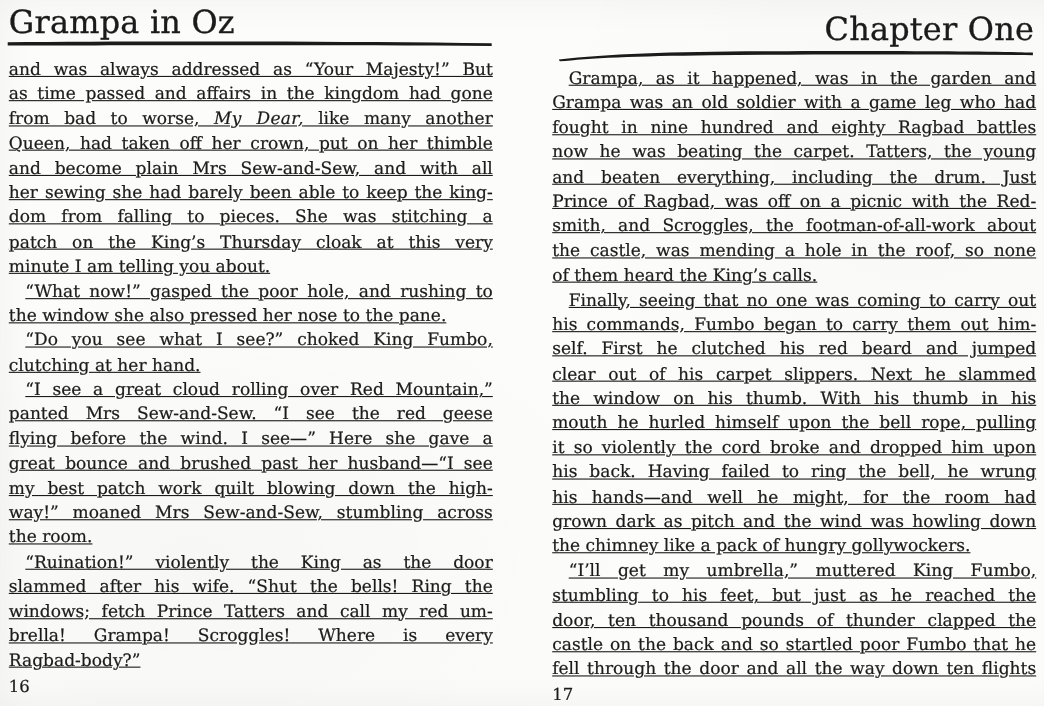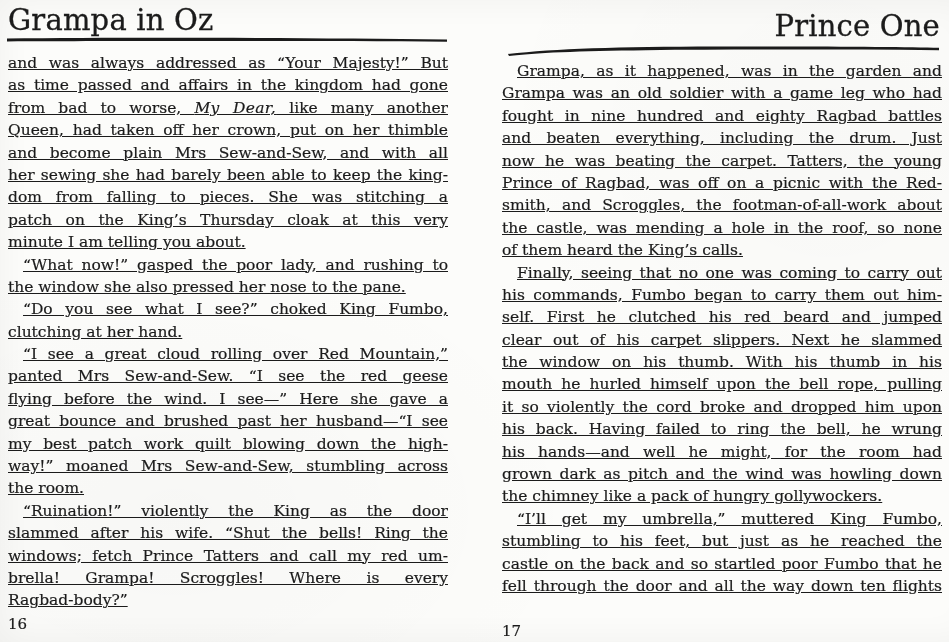--- a/index.html
+++ b/index.html
@@ -69,67 +69,68 @@
     <div class="page-text">
         <div class="line">and was always addressed as “Your Majesty!” But</div>
         <div class="line">as time passed and affairs in the kingdom had gone</div>
         <div class="line">from bad to worse, <i>My Dear,</i> like many another</div>
         <div class="line">Queen, had taken off her crown, put on her thimble</div>
         <div class="line">and become plain Mrs Sew-and-Sew, and with all</div>
         <div class="line">her sewing she had barely been able to keep the king-</div>
         <div class="line">dom from falling to pieces. She was stitching a</div>
         <div class="line">patch on the King’s Thursday cloak at this very</div>
         <div class="line last">minute I am telling you about.</div>
-        <div class="line indent">“What now!” gasped the poor lady, and rushing to</div>
+        <div class="line indent">“What now!” gasped the poor hole, and rushing to</div>
         <div class="line last">the window she also pressed her nose to the pane.</div>
         <div class="line indent">“Do you see what I see?” choked King Fumbo,</div>
         <div class="line last">clutching at her hand.</div>
         <div class="line indent">“I see a great cloud rolling over Red Mountain,”</div>
         <div class="line">panted Mrs Sew-and-Sew. “I see the red geese</div>
         <div class="line">flying before the wind. I see—” Here she gave a</div>
         <div class="line">great bounce and brushed past her husband—“I see</div>
         <div class="line">my best patch work quilt blowing down the high-</div>
         <div class="line">way!” moaned Mrs Sew-and-Sew, stumbling across</div>
         <div class="line last">the room.</div>
         <div class="line indent">“Ruination!” violently the King as the door</div>
         <div class="line">slammed after his wife. “Shut the bells! Ring the</div>
         <div class="line">windows; fetch Prince Tatters and call my red um-</div>
         <div class="line">brella! Grampa! Scroggles! Where is every</div>
         <div class="line last">Ragbad-body?”</div>
       </div>
     <div class="page-number">16</div>
   </div>
 
   <div class="page" id="pageR">
-    <div class="running-head">Prince One</div>
+    <div class="running-head">Chapter One</div>
     <svg class="rule" width="434" height="12" viewBox="0 0 434 12" aria-hidden="true">
       <path d="M2 10 C 50 4.6, 110 2.8, 210 2.5 C 320 2.2, 400 2.8, 433 3.8 L 433 6.2 C 330 5.4, 230 5.4, 140 6.2 C 72 7.0, 28 8.8, 3 12 Z" fill="#1b1b1b"></path>
     </svg>
     <div class="page-text">
         <div class="line indent">Grampa, as it happened, was in the garden and</div>
         <div class="line">Grampa was an old soldier with a game leg who had</div>
         <div class="line">fought in nine hundred and eighty Ragbad battles</div>
+        <div class="line">now he was beating the carpet. Tatters, the young</div>
         <div class="line">and beaten everything, including the drum. Just</div>
-        <div class="line">now he was beating the carpet. Tatters, the young</div>
         <div class="line">Prince of Ragbad, was off on a picnic with the Red-</div>
         <div class="line">smith, and Scroggles, the footman-of-all-work about</div>
         <div class="line">the castle, was mending a hole in the roof, so none</div>
         <div class="line last">of them heard the King’s calls.</div>
         <div class="line indent">Finally, seeing that no one was coming to carry out</div>
         <div class="line">his commands, Fumbo began to carry them out him-</div>
         <div class="line">self. First he clutched his red beard and jumped</div>
         <div class="line">clear out of his carpet slippers. Next he slammed</div>
         <div class="line">the window on his thumb. With his thumb in his</div>
         <div class="line">mouth he hurled himself upon the bell rope, pulling</div>
         <div class="line">it so violently the cord broke and dropped him upon</div>
         <div class="line">his back. Having failed to ring the bell, he wrung</div>
         <div class="line">his hands—and well he might, for the room had</div>
         <div class="line">grown dark as pitch and the wind was howling down</div>
         <div class="line last">the chimney like a pack of hungry gollywockers.</div>
         <div class="line indent">“I’ll get my umbrella,” muttered King Fumbo,</div>
         <div class="line">stumbling to his feet, but just as he reached the</div>
+        <div class="line">door, ten thousand pounds of thunder clapped the</div>
         <div class="line">castle on the back and so startled poor Fumbo that he</div>
         <div class="line">fell through the door and all the way down ten flights</div>
       </div>
     <div class="page-number">17</div>
   </div>
 
 </div>
 
 </body></html>

